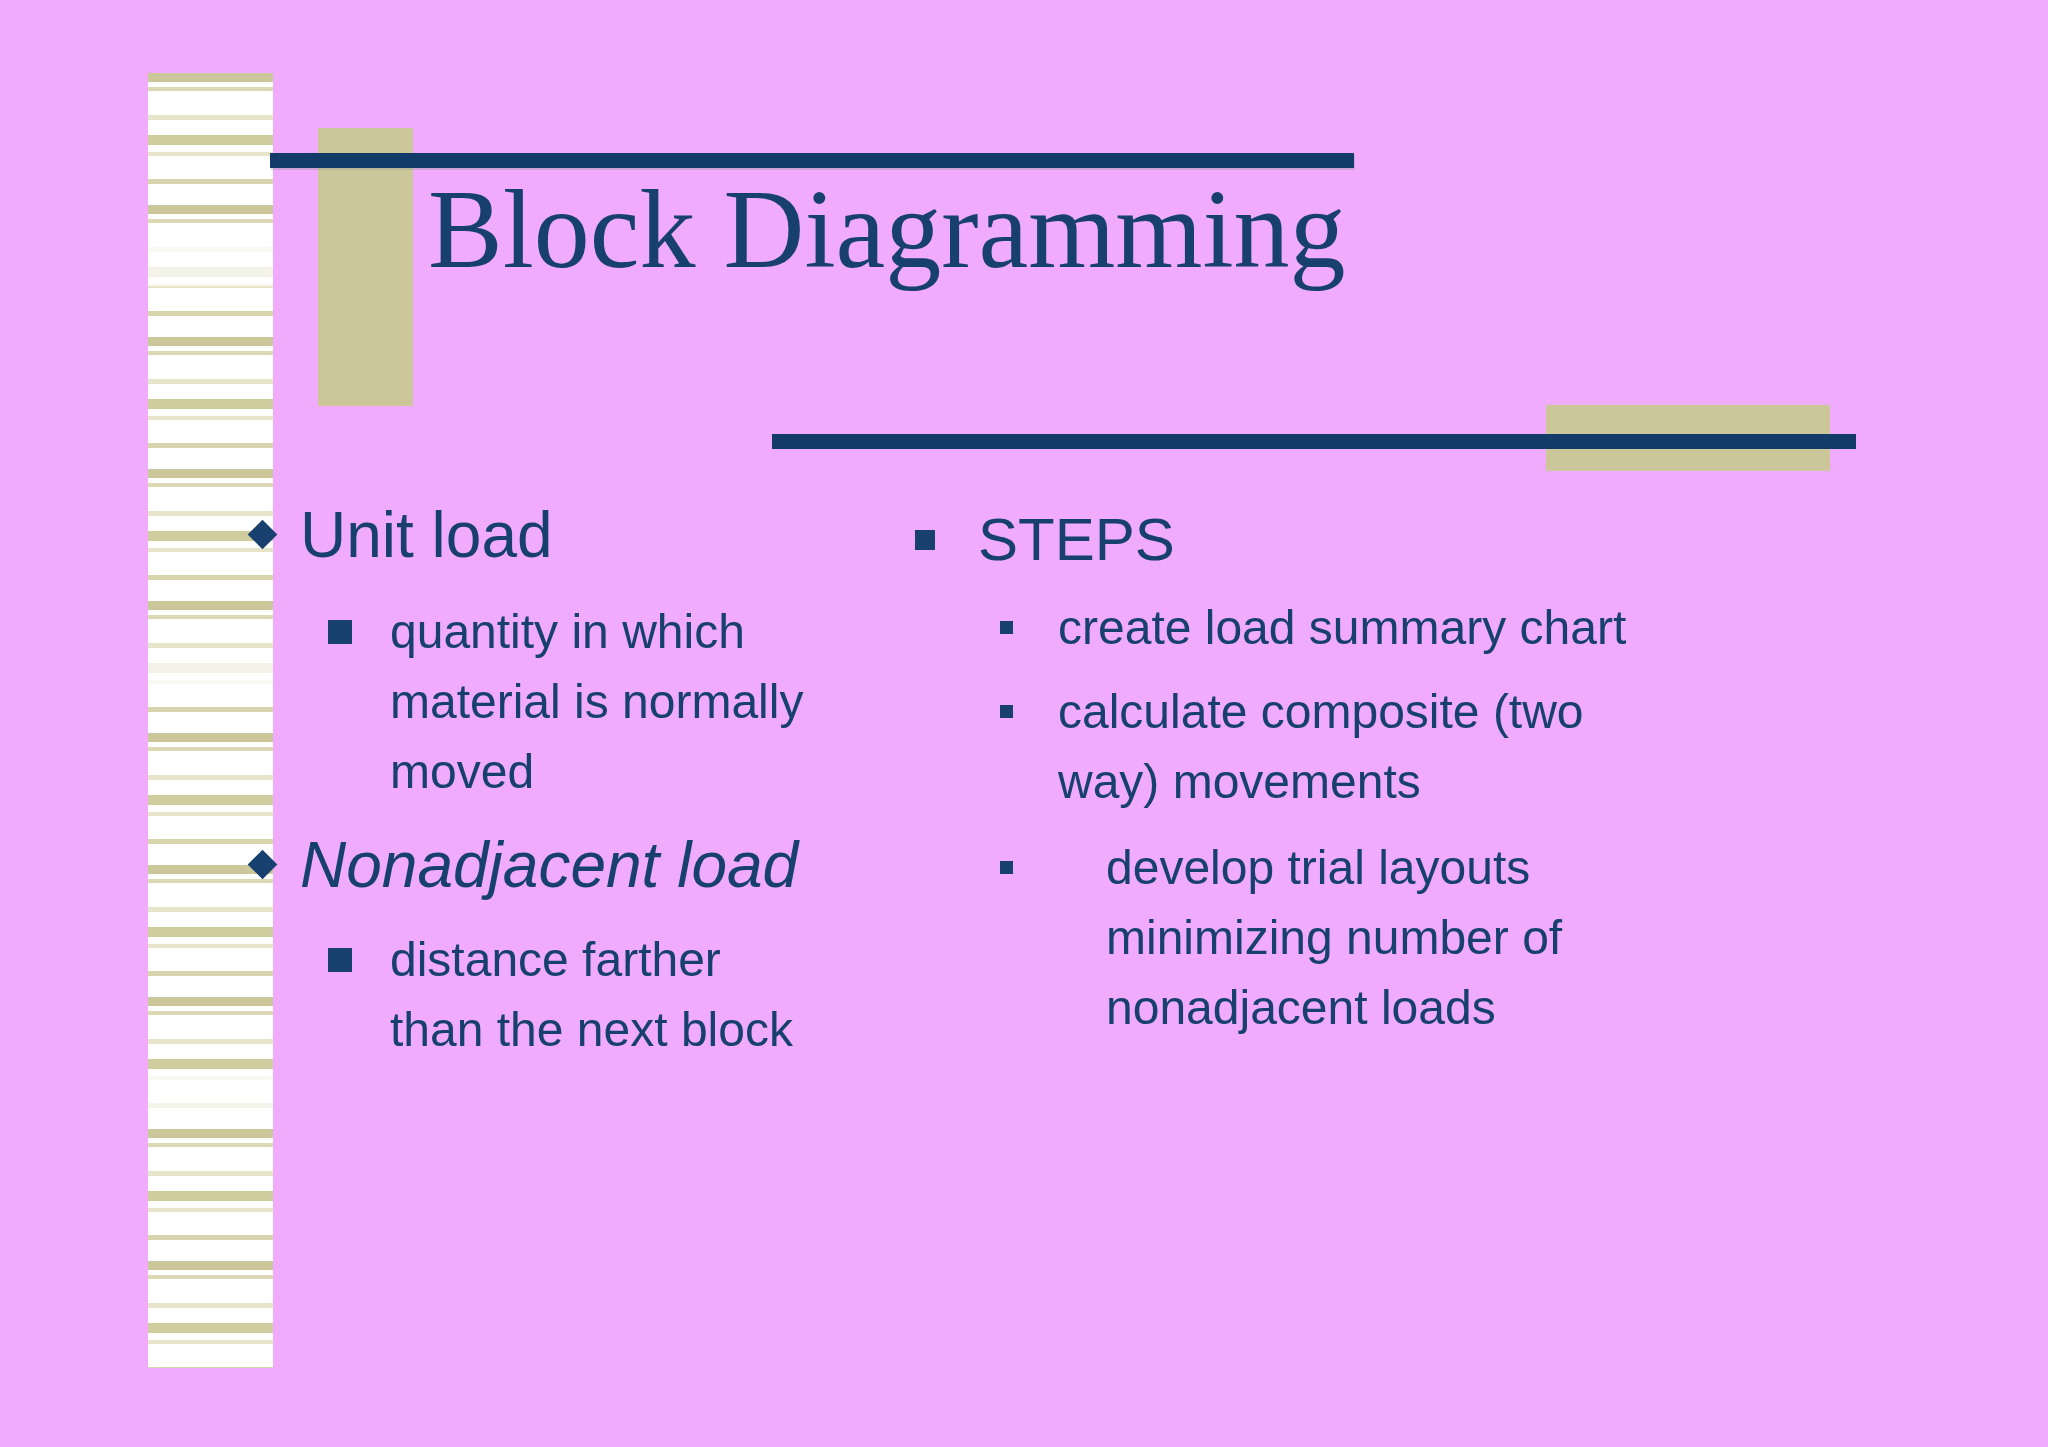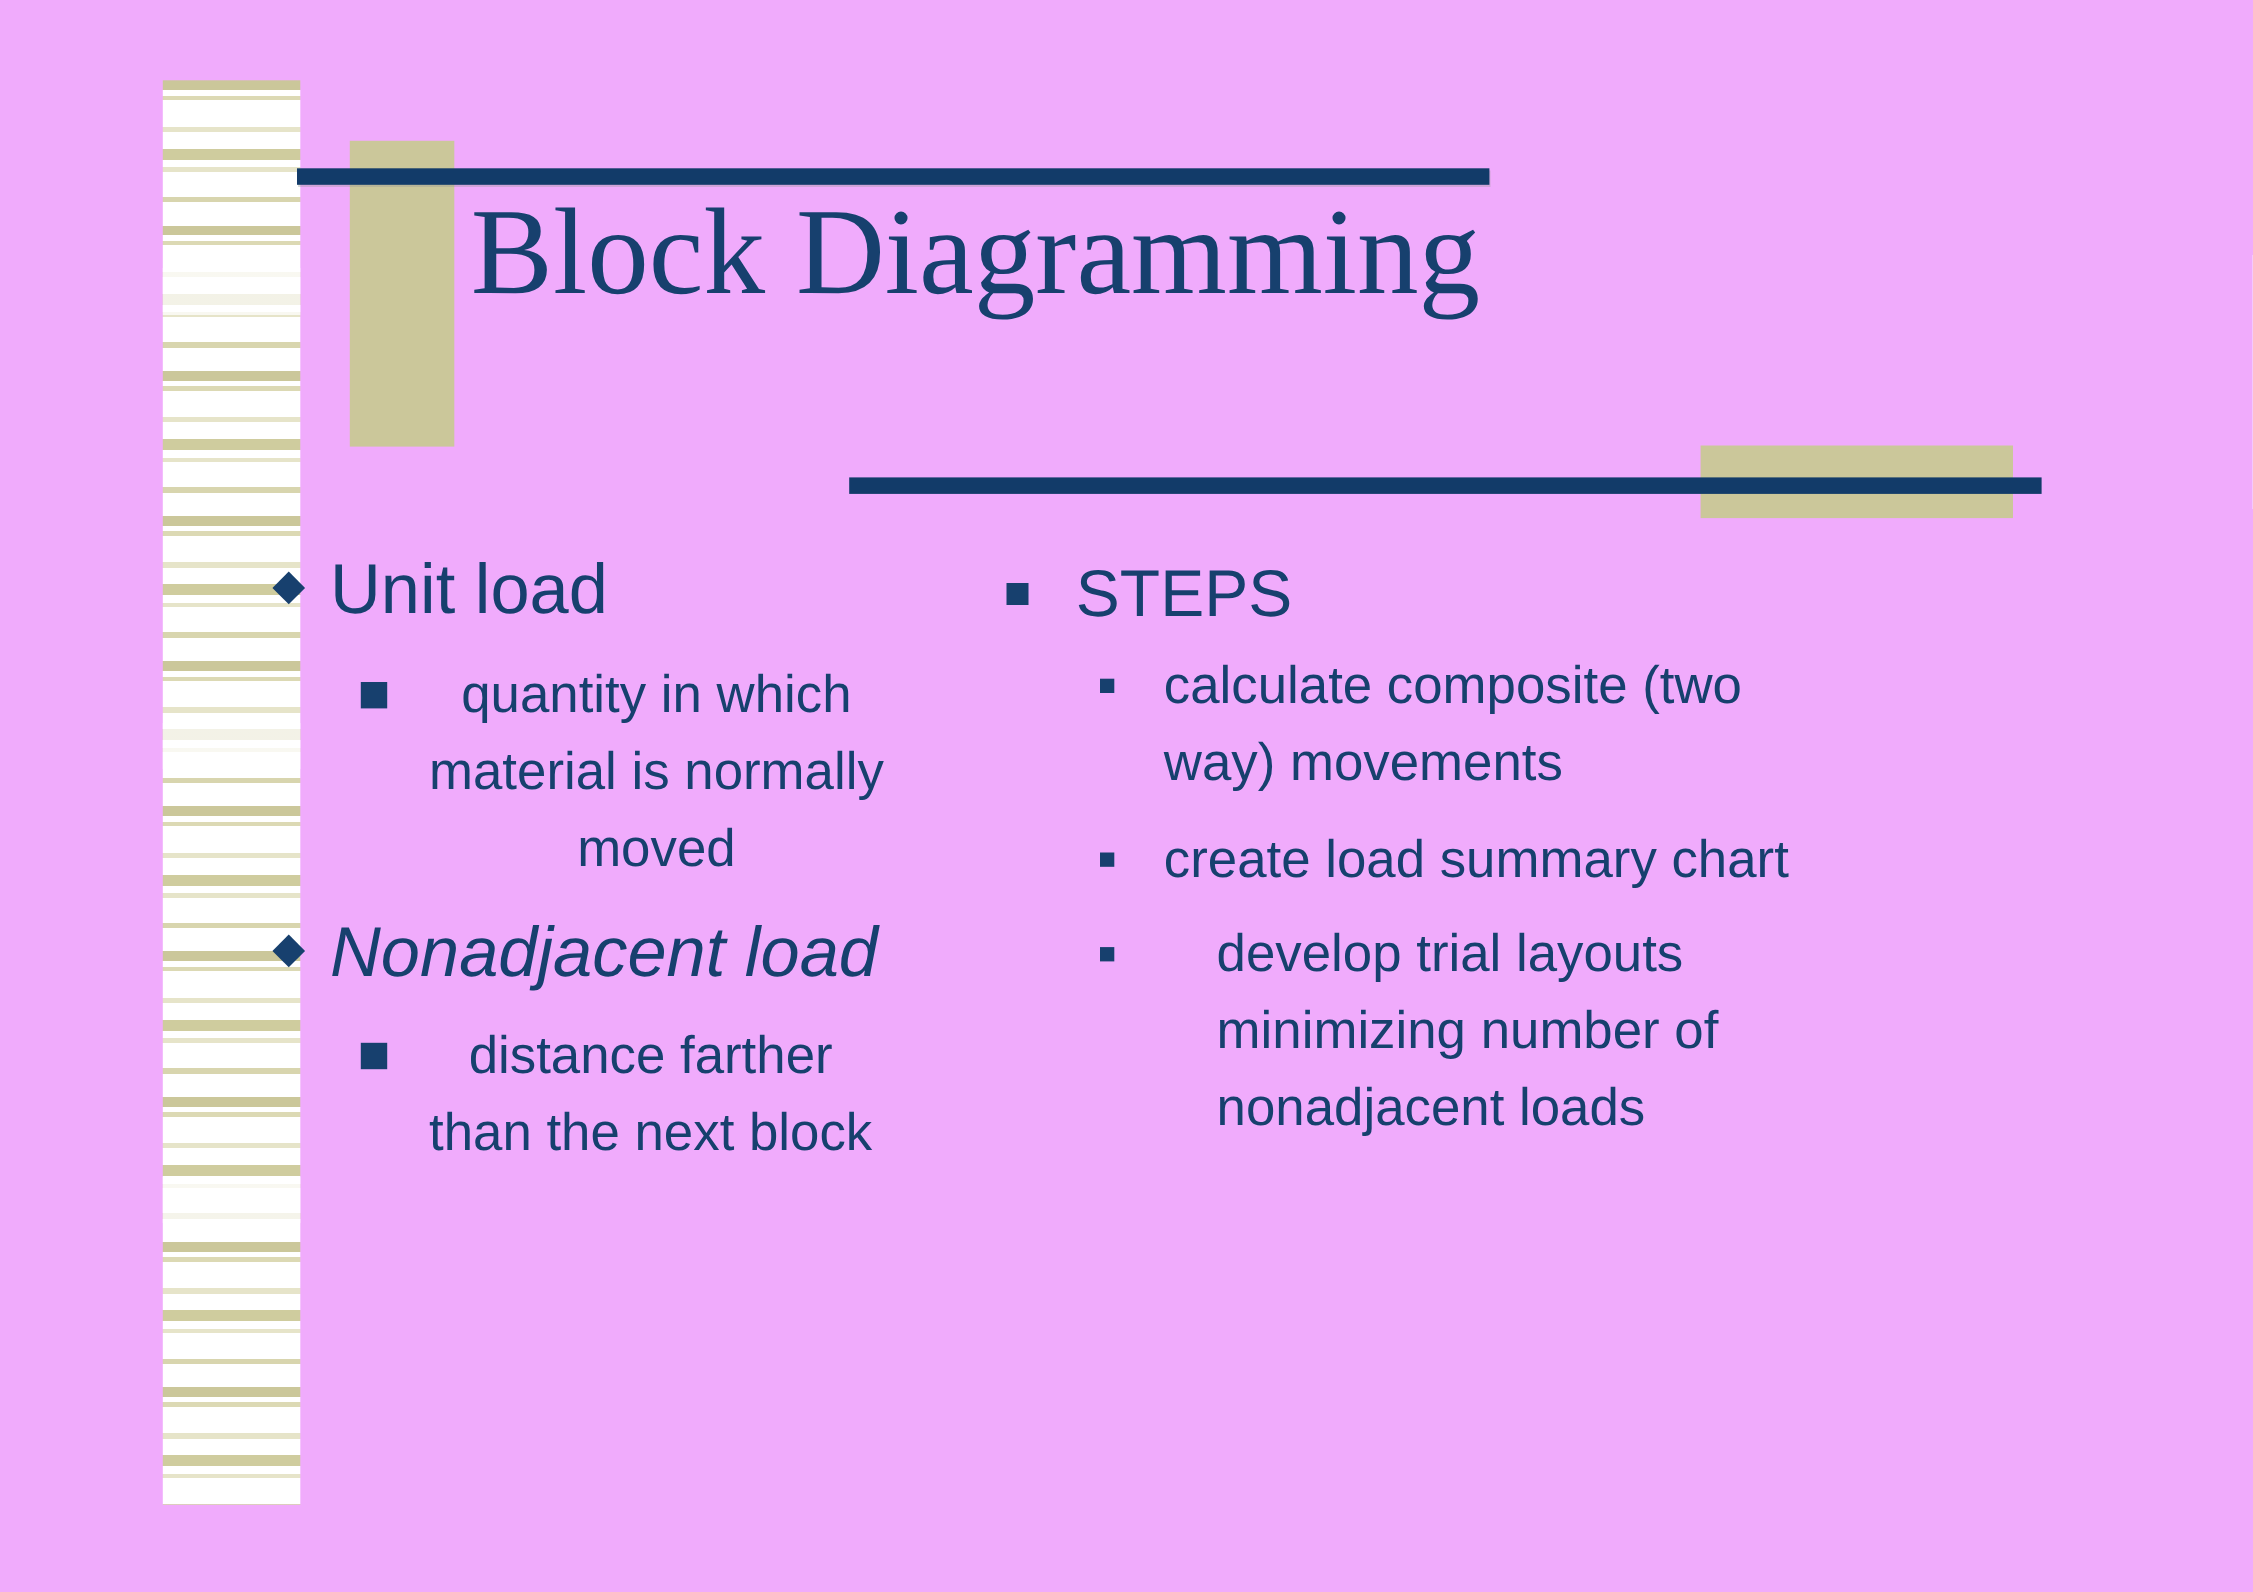--- a/index.html
+++ b/index.html
@@ -71,21 +71,21 @@
   }
 
   .l2-row{display:flex;align-items:flex-start;font-size:48px;}
   .l2-lines{line-height:70px;white-space:nowrap;}
 
   .sq{background:#17406e;flex:0 0 auto;}
   .sq-lg{width:24px;height:24px;margin-top:23px;margin-right:38px;}
   .sq-md{width:20px;height:20px;margin-right:43px;align-self:center;}
   .sq-sm{width:13px;height:13px;margin-top:28px;margin-right:45px;}
 
-  .col-left .l2-row{padding-left:88px;text-align:center;}
+  .col-left .l2-row{padding-left:88px;}
   .col-right .l2-row{padding-left:95px;}
 
   .mt-sub-unit{margin-top:26px;}
   .mt-nonadj{margin-top:22px;font-style:italic;}
   .mt-sub-nonadj{margin-top:24px;}
   .mt-r-sub1{margin-top:18px;}
   .mt-r-sub2{margin-top:14px;}
   .mt-r-sub3{margin-top:16px;gap:48px;}
 </style>
 </head>
@@ -136,32 +136,32 @@
 
   </div>
 
   <div class="col col-right">
 
     <div class="l1-row">
       <span class="sq sq-md" style="margin-left:10px;"></span>
       <span>STEPS</span>
     </div>
 
+    <div class="l2-row mt-r-sub1">
+      <span class="sq sq-sm"></span>
+      <div class="l2-lines">
+        <div>create load summary chart</div>
+      </div>
+    </div>
+
     <div class="l2-row mt-r-sub2">
       <span class="sq sq-sm"></span>
       <div class="l2-lines">
         <div>calculate composite (two</div>
         <div>way) movements</div>
-      </div>
-    </div>
-
-    <div class="l2-row mt-r-sub1">
-      <span class="sq sq-sm"></span>
-      <div class="l2-lines">
-        <div>create load summary chart</div>
       </div>
     </div>
 
     <div class="l2-row mt-r-sub3">
       <span class="sq sq-sm"></span>
       <div class="l2-lines">
         <div>develop trial layouts</div>
         <div>minimizing number of</div>
         <div>nonadjacent loads</div>
       </div>

